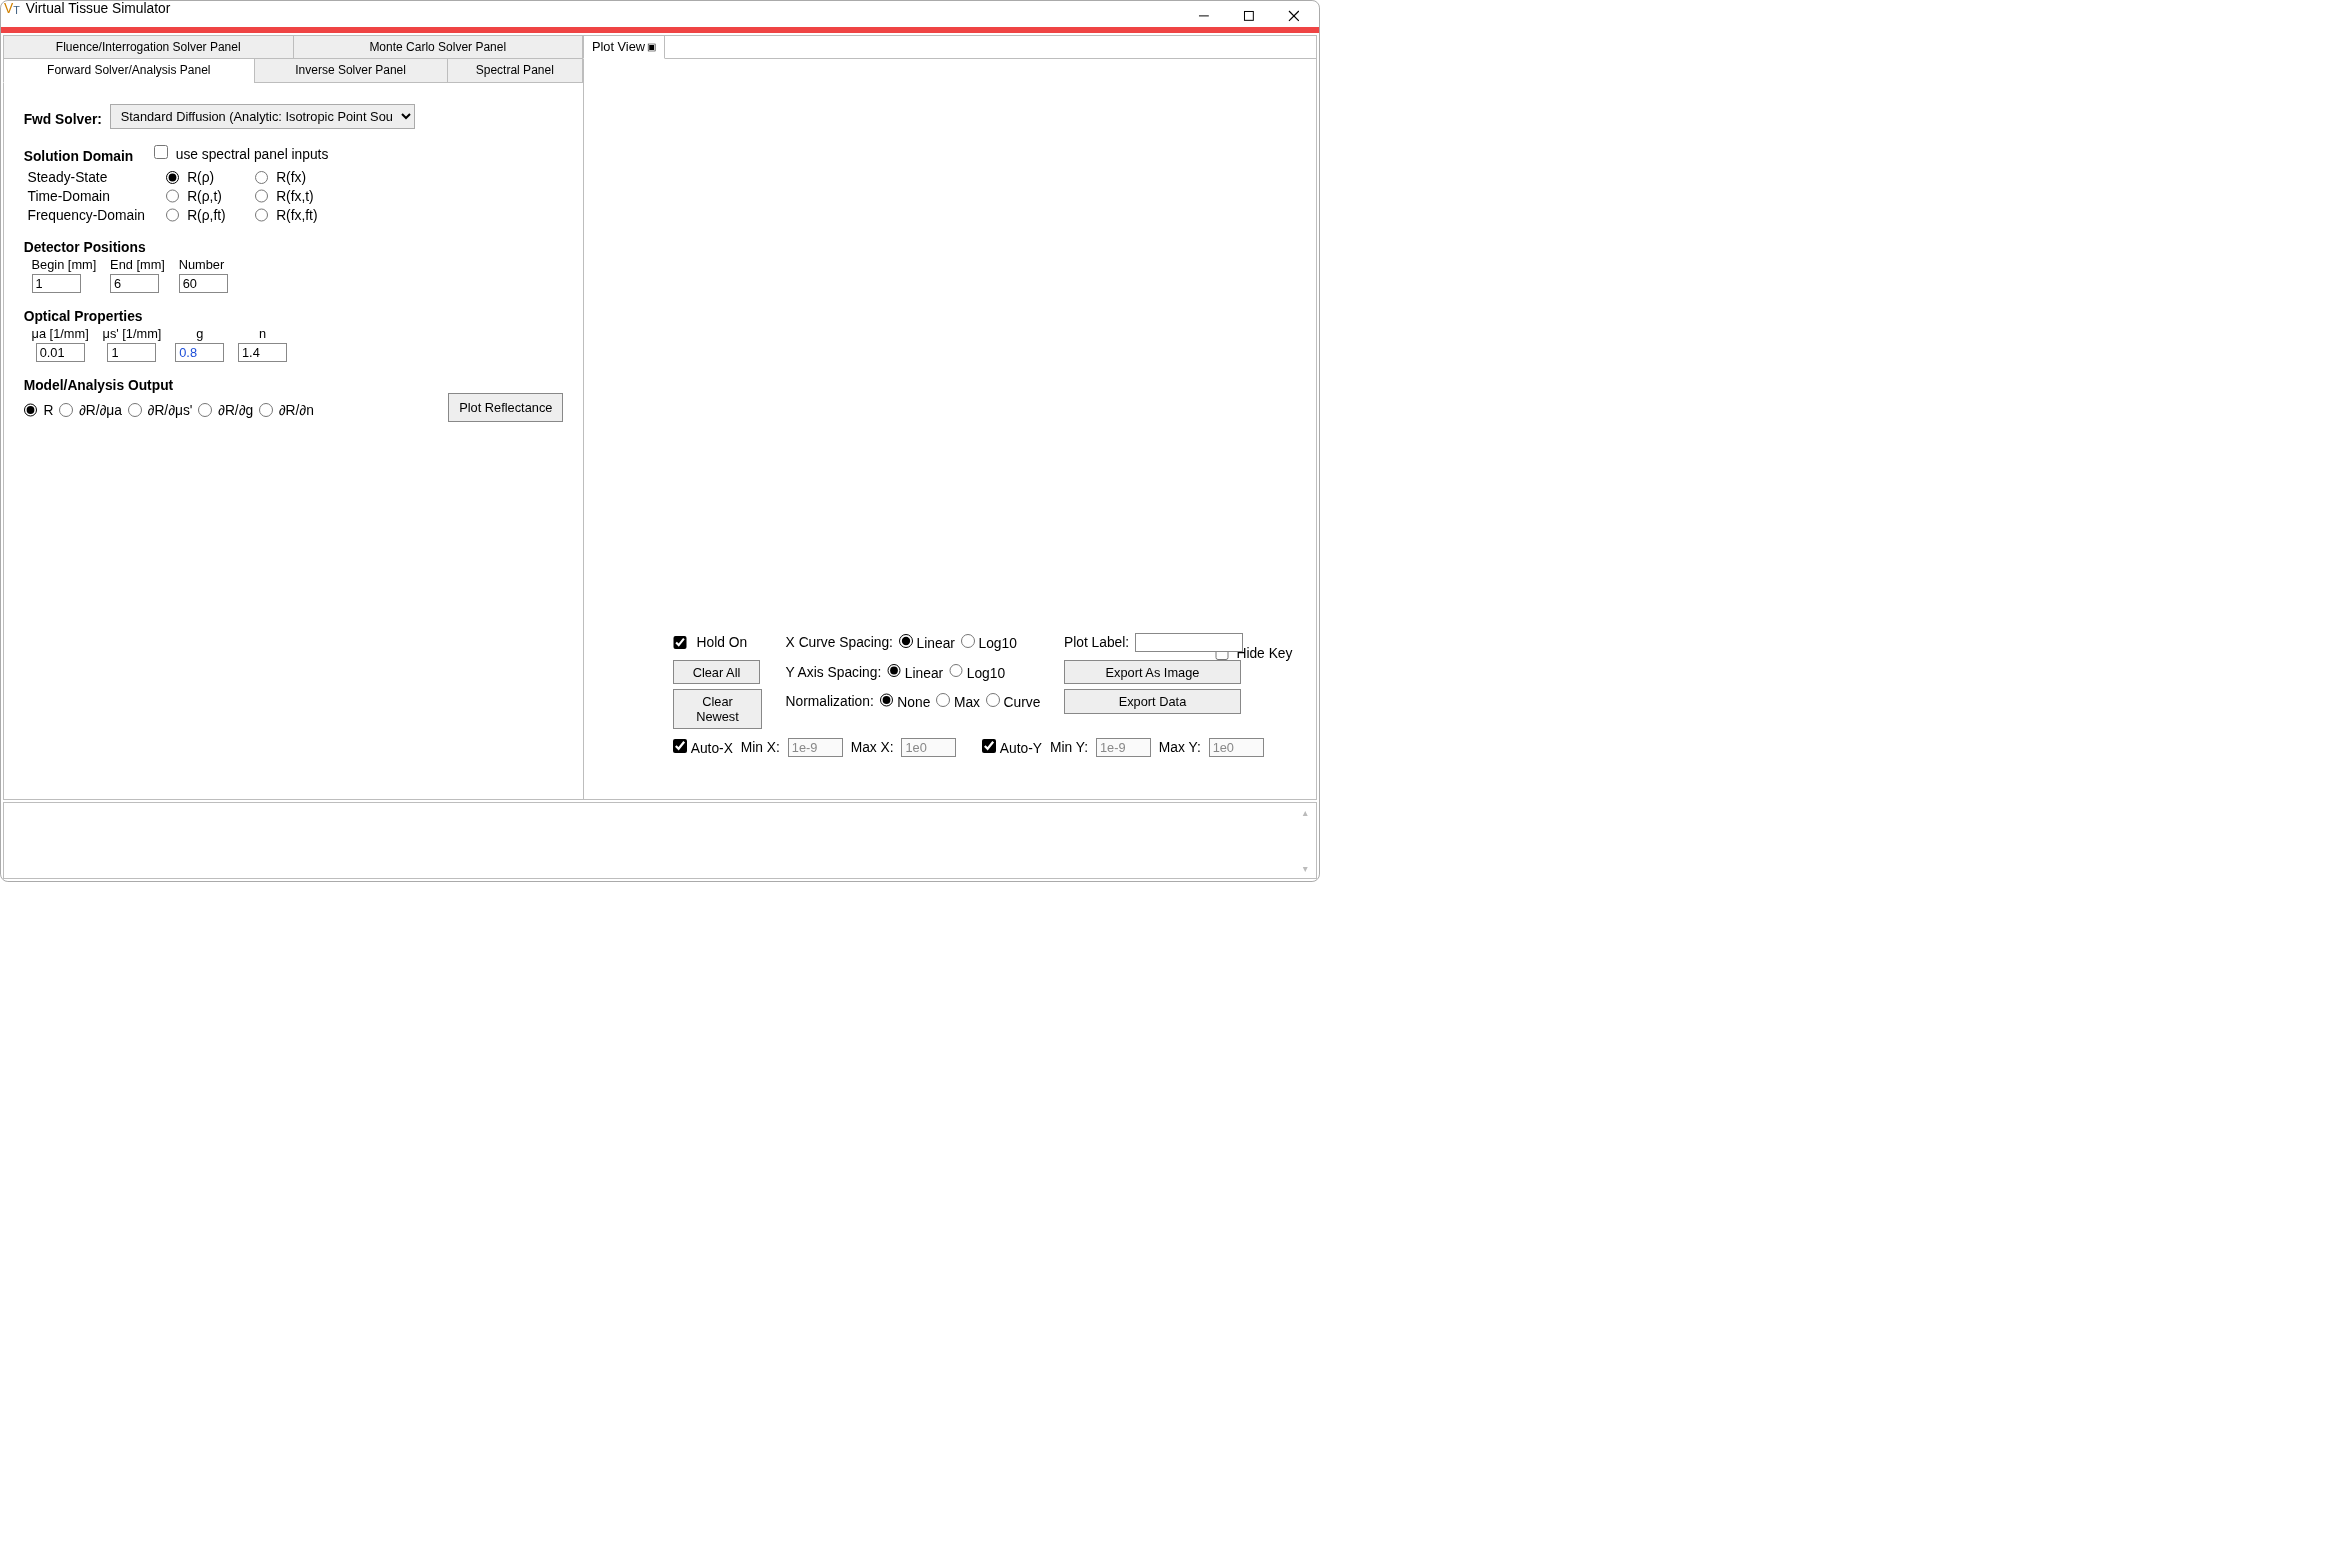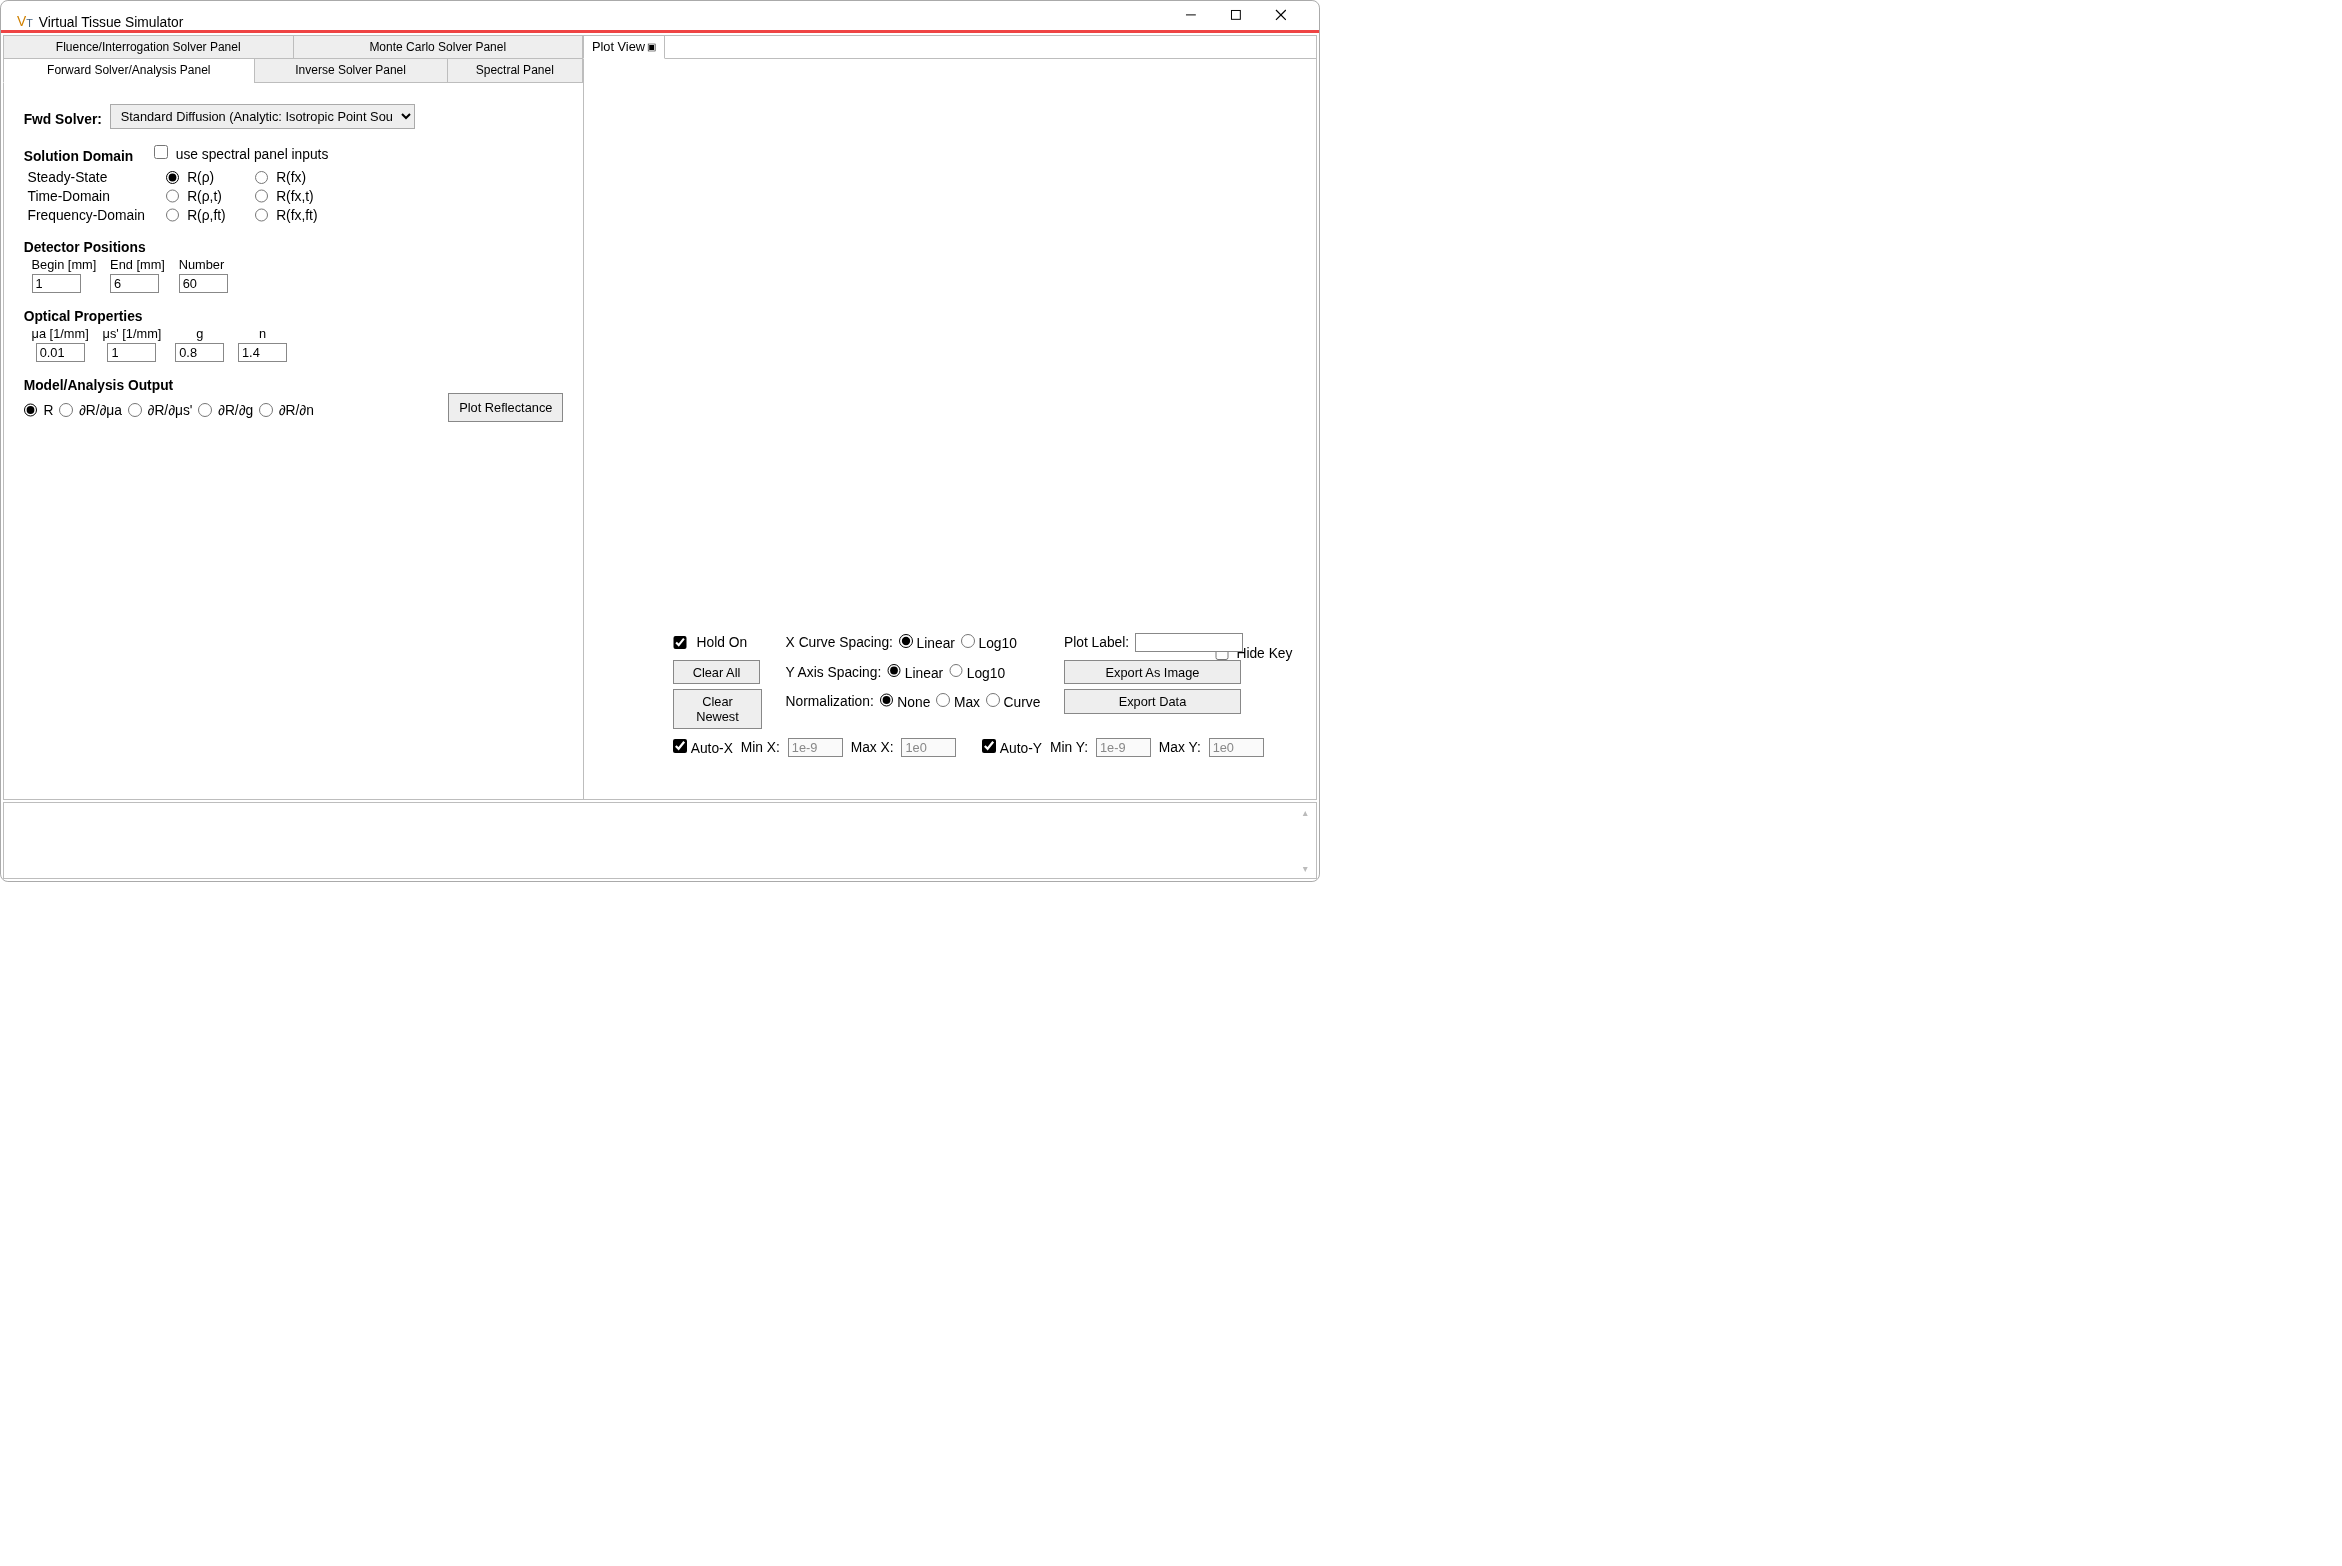--- a/index.html
+++ b/index.html
@@ -1,20 +1,20 @@
 <!DOCTYPE html>
 <html><head>
 <meta charset="utf-8">
 <style>
 * { box-sizing: border-box; font-family: "Segoe UI", Tahoma, sans-serif; }
 body { margin: 0; background: #fff; font-size: 13.8px; color: #000; }
 
 .window { width: 1320px; height: 882px; border: 1px solid #aaa; border-radius: 7.9px; overflow: hidden; display: flex; flex-direction: column; background: #fff; margin: 0; }
 
-.titlebar { height: 31.5px; display: flex; align-items: flex-end; padding: 0 16px; border-bottom: 3px solid #ef4444; }
+.titlebar { height: 31.5px; display: flex; align-items: flex-start; padding: 0 3px; border-bottom: 6px solid #ef4444; }
 .titlebar .app-icon { font-family: Georgia, serif; font-size: 13.8px; margin-right: 5.9px; }
 .titlebar .app-icon .v { color: #d08000; }
 .titlebar .app-icon .t { color: #406080; font-size: 10.8px; position: relative; top: 1px; }
 .titlebar .title { flex: 0 0 auto; }
 .titlebar .spacer { flex: 1; }
 .titlebar .win-btn { width: 45px; height: 29.6px; display: flex; align-items: center; justify-content: center; }
 .titlebar .win-btn svg { display: block; }
 
 .body-row { display: flex; flex: 1; min-height: 0; }
 
@@ -42,21 +42,21 @@
 .domain-grid { display: grid; grid-template-columns: 138px 89px 89px; row-gap: 3.9px; align-items: center; margin-left: 3.9px; margin-top: 3.9px; }
 .domain-grid label { display: flex; align-items: center; gap: 3.9px; font-size: 13.8px; }
 
 input[type=checkbox], input[type=radio] { width: 13.8px; height: 13.8px; margin: 0 3.9px 0 0; accent-color: #000; }
 
 .field-row { display: flex; gap: 13.8px; margin-left: 7.9px; margin-top: 2px; }
 .field { display: flex; flex-direction: column; align-items: flex-start; gap: 2px; }
 .field .lbl { font-size: 12.8px; }
 .field input[type=text] { width: 49px; font-size: 12.8px; padding: 1px 3px; border: 1px solid #888; }
 .field.center { align-items: center; }
-.field input[disabled] { color: #000000; background: #fff; }
+.field input[disabled] { color: #1d4ed8; background: #fff; }
 
 .analysis-row { display: flex; align-items: center; gap: 3.9px; margin-top: 5.9px; flex-wrap: wrap; }
 .analysis-row label { display: flex; align-items: center; gap: 2px; font-size: 13.8px; margin-right: 2px; }
 
 button.push {
   background: #eee; border: 1px solid #888; font-size: 12.8px; padding: 3.9px 9.9px; cursor: default;
 }
 button.push.wide { width: 177px; }
 
 .right-pane { flex: 1; border: 1px solid #bdbdbd; margin: 2px 2px 2px 0; border-left: none; display: flex; flex-direction: column; position: relative; }

